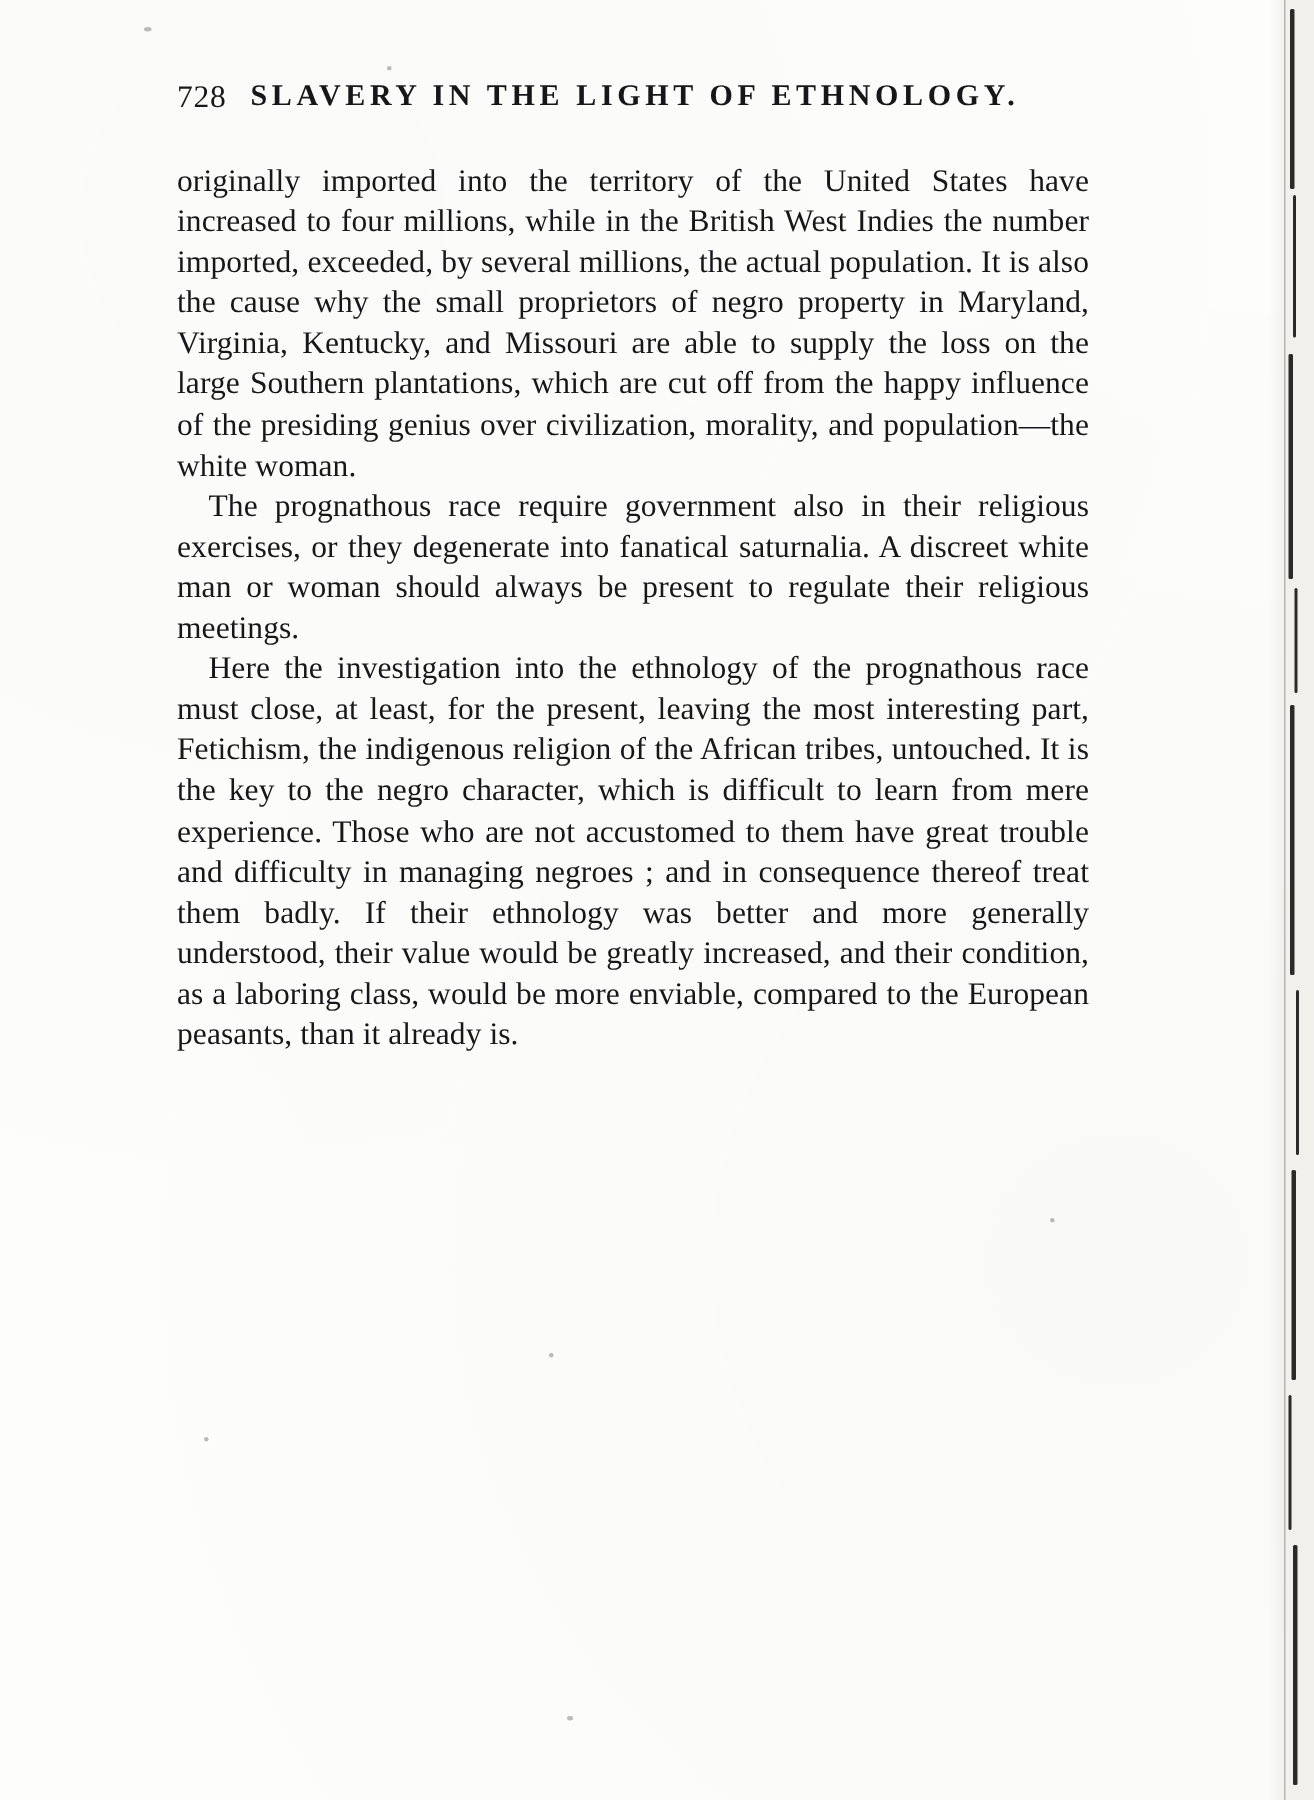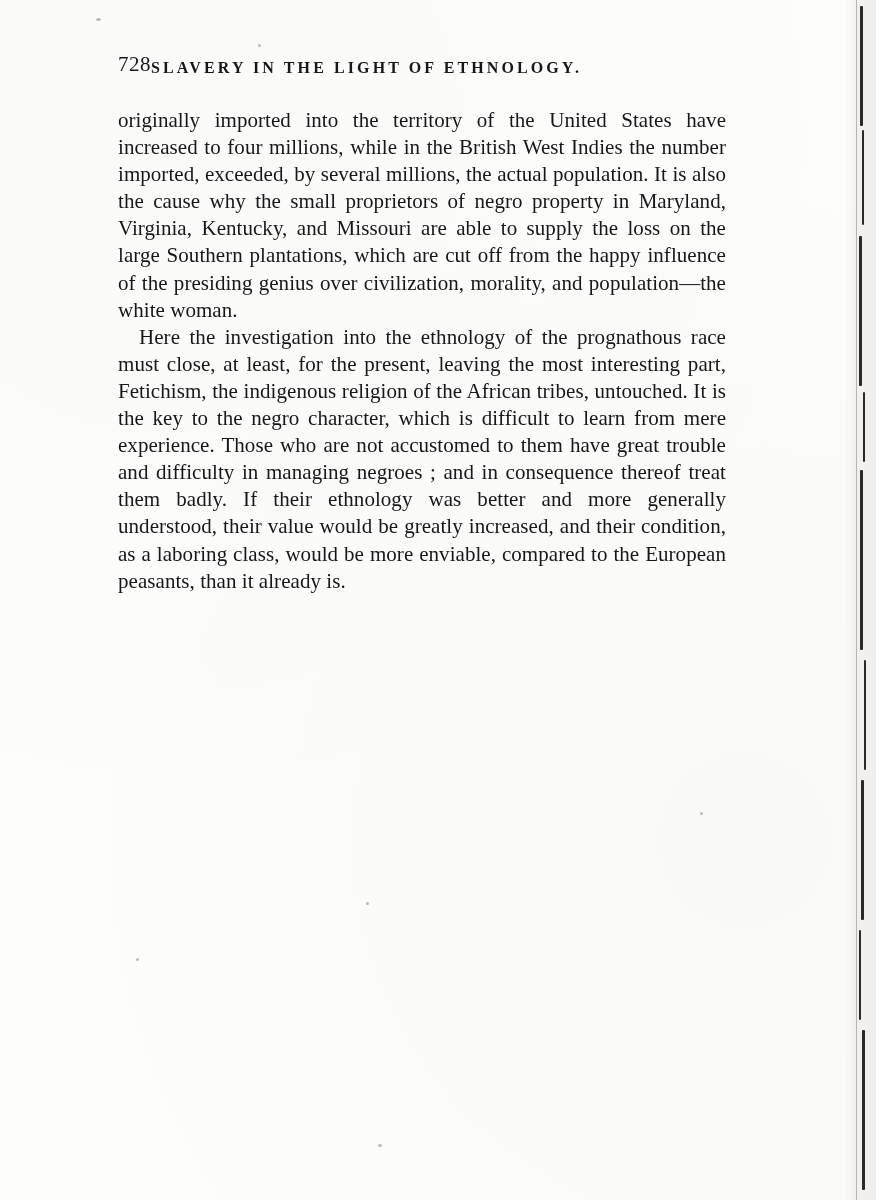--- a/index.html
+++ b/index.html
@@ -36,32 +36,33 @@
 
   .content {
     position: absolute;
     left: 118px;
     top: 52px;
     width: 608px;
   }
 
   .running-head {
     display: flex;
-    align-items: flex-end;
+    align-items: center;
+    gap: 16px;
     margin-bottom: 30px;
     white-space: nowrap;
   }
   .folio {
     font-family: "Liberation Serif", serif;
     font-size: 21px;
     letter-spacing: 0.5px;
   }
   .head-title {
     font-family: "Liberation Serif", serif;
-    font-size: 16px;
+    font-size: 20px;
     letter-spacing: 3.1px;
     font-weight: 700;
   }
 
   .body-text p {
     margin: 0 0 0 0;
     font-size: 21px;
     line-height: 27.1px;
     text-align: justify;
     text-justify: inter-word;
@@ -125,20 +126,21 @@
 
   <div class="content">
 
     <div class="running-head">
       <span class="folio">728</span>
       <span class="head-title">SLAVERY IN THE LIGHT OF ETHNOLOGY.</span>
     </div>
 
     <div class="body-text">
       <p>originally imported into the territory of the United States have increased to four millions, while in the British West Indies the number imported, exceeded, by several millions, the actual population.   It is also the cause why the small proprietors of negro property in Maryland, Virginia, Kentucky, and Missouri are able to supply the loss on the large Southern plantations, which are cut off from the happy influence of the presiding genius over civilization, morality, and population—the white woman.</p>
+      <p class="indent">The prognathous race require government also in their religious exercises, or they degenerate into fanatical saturnalia.   A discreet white man or woman should always be present to regulate their religious meetings.</p>
       <p class="indent">Here the investigation into the ethnology of the prognathous race must close, at least, for the present, leaving the most interesting part, Fetichism, the indigenous religion of the African tribes, untouched.   It is the key to the negro character, which is difficult to learn from mere experience.   Those who are not accustomed to them have great trouble and difficulty in managing negroes ; and in consequence thereof treat them badly.   If their ethnology was better and more generally understood, their value would be greatly increased, and their condition, as a laboring class, would be more enviable, compared to the European peasants, than it already is.</p>
     </div>
 
   </div>
 
   <div class="gutter-shadow"></div>
   <div class="binding-edge"></div>
 
   <div class="binding-marks">
     <span style="left:8px; top:6px; width:3px; height:120px;"></span>

